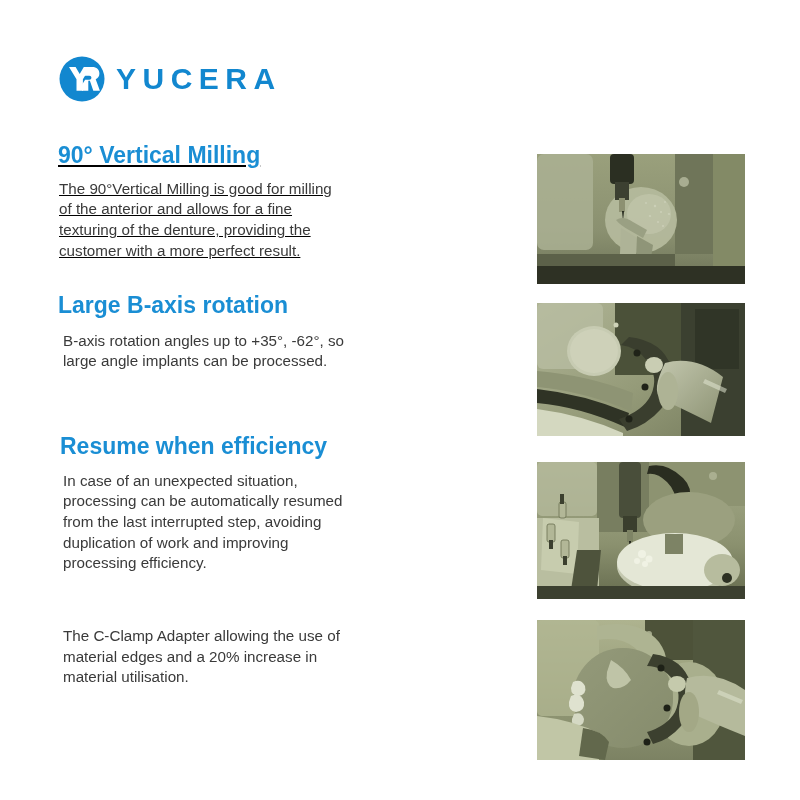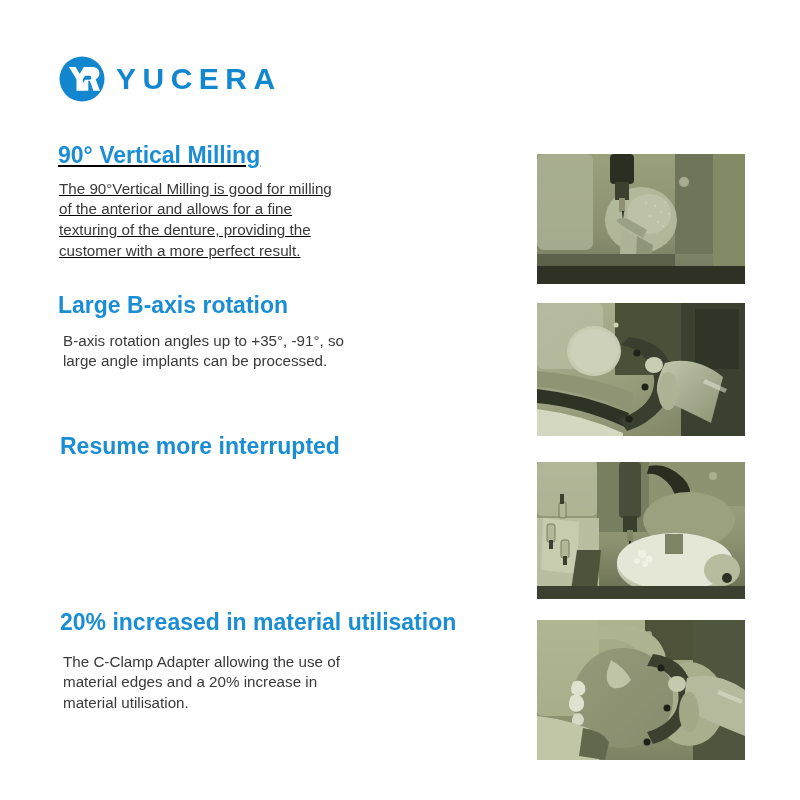--- a/index.html
+++ b/index.html
@@ -110,30 +110,34 @@
 <section class="feature" id="feature-1">
   <h2 class="feature-title">90° Vertical Milling</h2>
   <p class="feature-body">The 90°Vertical Milling is good for milling
 of the anterior and allows for a fine
 texturing of the denture, providing the
 customer with a more perfect result.</p>
 </section>
 
 <section class="feature" id="feature-2">
   <h2 class="feature-title">Large B-axis rotation</h2>
-  <p class="feature-body">B-axis rotation angles up to +35°, -91°, so
+  <p class="feature-body">B-axis rotation angles up to +35°, -62°, so
 large angle implants can be processed.</p>
 </section>
 
 <section class="feature" id="feature-3">
-  <h2 class="feature-title">Resume more interrupted</h2>
+  <h2 class="feature-title">Resume when efficiency</h2>
+  <p class="feature-body">In case of an unexpected situation,
+processing can be automatically resumed
+from the last interrupted step, avoiding
+duplication of work and improving
+processing efficiency.</p>
 </section>
 
 <section class="feature" id="feature-4">
-  <h2 class="feature-title">20% increased in material utilisation</h2>
   <p class="feature-body">The C-Clamp Adapter allowing the use of
 material edges and a 20% increase in
 material utilisation.</p>
 </section>
 
 <figure class="photo" id="photo-1">
   <svg viewBox="0 0 208 130" preserveAspectRatio="none" xmlns="http://www.w3.org/2000/svg">
     <defs>
       <linearGradient id="g1bg" x1="0" y1="0" x2="0" y2="1">
         <stop offset="0%" stop-color="#9aa07c"></stop>

